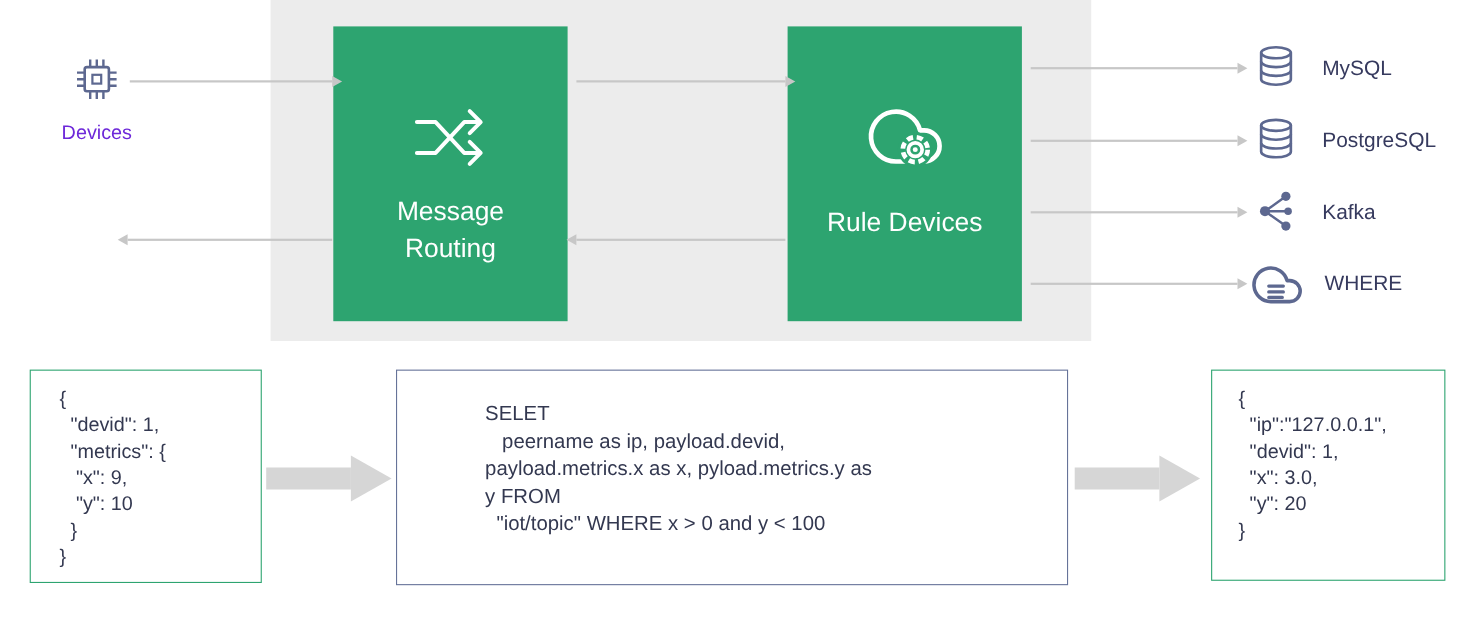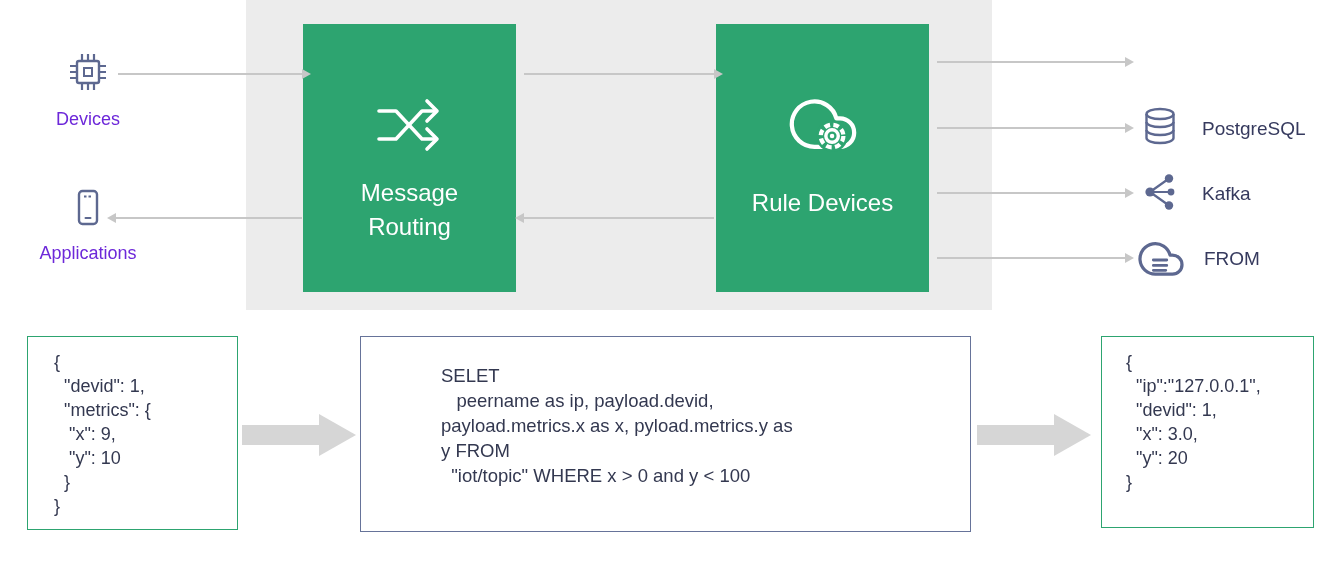--- a/index.html
+++ b/index.html
@@ -110,30 +110,20 @@
     <span>
       <svg width="48" height="48" viewBox="0 0 48 48" fill="none">
         <rect x="13" y="13" width="22" height="22" rx="2" stroke="#5d6890" stroke-width="2.4"></rect>
         <rect x="20" y="20" width="8" height="8" stroke="#5d6890" stroke-width="2"></rect>
         <path stroke="#5d6890" stroke-width="2.2" d="M18 13V6M24 13V6M30 13V6M18 42v-7M24 42v-7M30 42v-7M13 18H6M13 24H6M13 30H6M42 18h-7M42 24h-7M42 30h-7"></path>
       </svg>
     </span>
     <span class="node-label">Devices</span>
   </div>
 
-  <div class="node" style="left:30px; top:186px; width:116px;">
-    <span>
-      <svg width="44" height="44" viewBox="0 0 44 44" fill="none">
-        <rect x="13" y="5" width="18" height="33" rx="3.5" stroke="#5d6890" stroke-width="2.4"></rect>
-        <path d="M18 10.5h8" stroke="#5d6890" stroke-width="1.8" stroke-dasharray="2.5 2"></path>
-        <path d="M19.5 32h5" stroke="#5d6890" stroke-width="2" stroke-linecap="round"></path>
-      </svg>
-    </span>
-    <span class="node-label">Applications</span>
-  </div>
 
   <div class="proc-box" style="left:303px;">
     <span class="proc-icon">
       <svg width="78" height="58" viewBox="0 0 78 58" fill="none" stroke="#ffffff" stroke-width="3.6" stroke-linecap="round" stroke-linejoin="round">
         <path d="M8 15h17l26 28h13"></path>
         <path d="M8 43h17l26-28h13"></path>
         <path d="M56 5l10 10-10 10"></path>
         <path d="M56 33l10 10-10 10"></path>
       </svg>
     </span>
@@ -146,20 +136,31 @@
         <path d="M18 10h-1.26A8 8 0 1 0 9 20h9a5 5 0 0 0 0-10z" stroke="#ffffff" stroke-width="1.5" stroke-linecap="round" stroke-linejoin="round"></path>
         <circle cx="15.2" cy="16.2" r="5.6" fill="#2da470"></circle>
         <circle cx="15.2" cy="16.2" r="4" stroke="#ffffff" stroke-width="1.5" stroke-dasharray="2 1.2"></circle>
         <circle cx="15.2" cy="16.2" r="2.2" stroke="#ffffff" stroke-width="1.2"></circle>
         <circle cx="15.2" cy="16.2" r="0.8" fill="#ffffff"></circle>
       </svg>
     </span>
     <span class="proc-label" style="top:162px;">Rule Devices</span>
   </div>
 
+  <div class="sink-row" style="top:40px;">
+    <span>
+      <svg width="44" height="46" viewBox="0 0 44 46" fill="none" stroke="#5d6890" stroke-width="2.4">
+        <ellipse cx="22" cy="10" rx="13.5" ry="5"></ellipse>
+        <path d="M8.5 10v24c0 2.76 6.04 5 13.5 5s13.5-2.24 13.5-5V10"></path>
+        <path d="M8.5 18c0 2.76 6.04 5 13.5 5s13.5-2.24 13.5-5"></path>
+        <path d="M8.5 26c0 2.76 6.04 5 13.5 5s13.5-2.24 13.5-5"></path>
+      </svg>
+    </span>
+    <span class="sink-label">MySQL</span>
+  </div>
 
   <div class="sink-row" style="top:171px;">
     <span>
       <svg width="44" height="44" viewBox="0 0 44 44" fill="none">
         <path d="M12 22L31 8.5M12 22h21M12 22l19 13.5" stroke="#5d6890" stroke-width="2.2"></path>
         <circle cx="12" cy="22" r="4.6" fill="#5d6890"></circle>
         <circle cx="31" cy="8.5" r="4.2" fill="#5d6890"></circle>
         <circle cx="33" cy="22" r="3.4" fill="#5d6890"></circle>
         <circle cx="31" cy="35.5" r="4.2" fill="#5d6890"></circle>
       </svg>
@@ -179,21 +180,21 @@
     <span class="sink-label">PostgreSQL</span>
   </div>
 
   <div class="sink-row" style="top:236px;">
     <span>
       <svg width="46" height="42" viewBox="0 0 24 22" fill="none" stroke="#5d6890" stroke-linecap="round" stroke-linejoin="round">
         <path d="M18 10h-1.26A8 8 0 1 0 9 20h9a5 5 0 0 0 0-10z" stroke-width="1.7"></path>
         <path d="M8 12.6h7M8 15.4h7M8 18h6.5" stroke-width="1.5"></path>
       </svg>
     </span>
-    <span class="sink-label">FROM</span>
+    <span class="sink-label">WHERE</span>
   </div>
 
   <div class="arrow-r" style="left:118px; top:73px; width:184px;"></div>
   <div class="arrow-l" style="left:116px; top:217px; width:186px;"></div>
   <div class="arrow-r" style="left:524px; top:73px; width:190px;"></div>
   <div class="arrow-l" style="left:524px; top:217px; width:190px;"></div>
   <div class="arrow-r" style="left:937px; top:61px; width:188px;"></div>
   <div class="arrow-r" style="left:937px; top:127px; width:188px;"></div>
   <div class="arrow-r" style="left:937px; top:192px; width:188px;"></div>
   <div class="arrow-r" style="left:937px; top:257px; width:188px;"></div>

